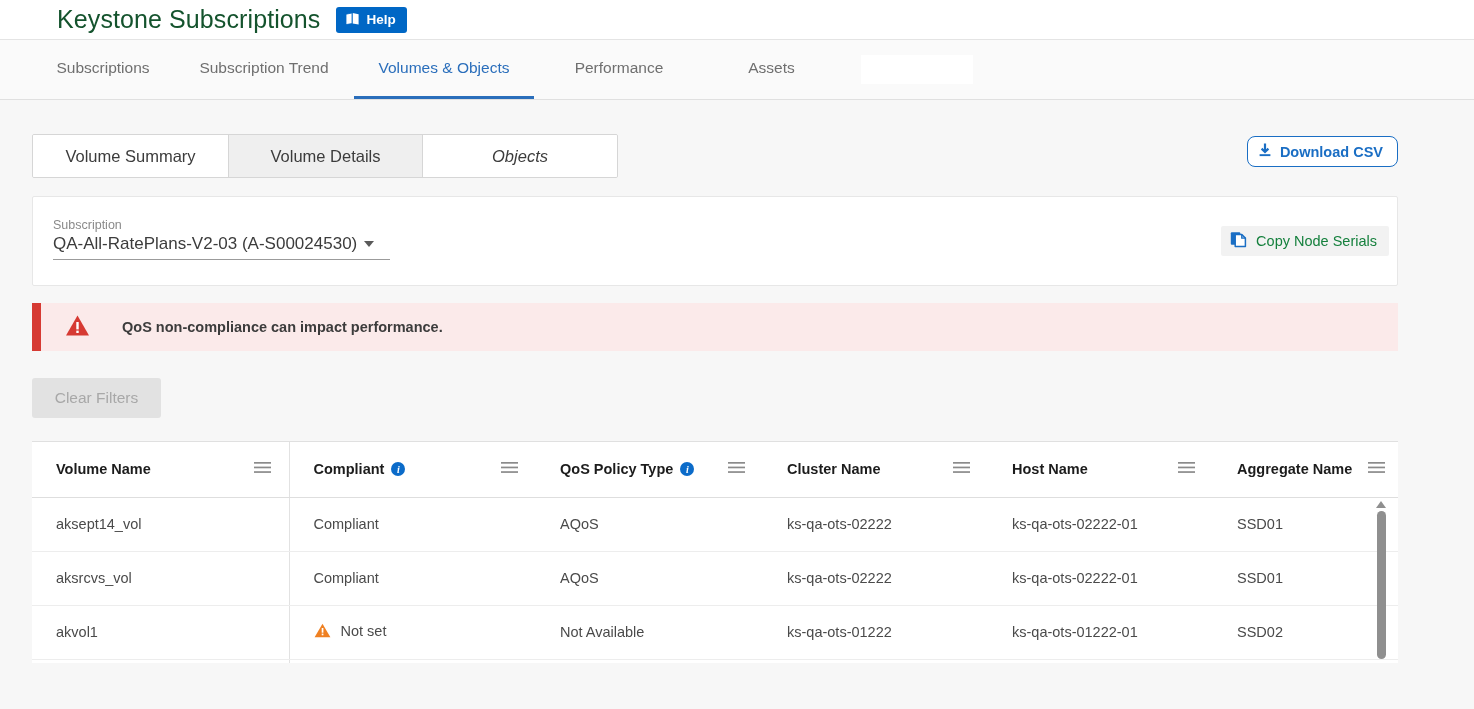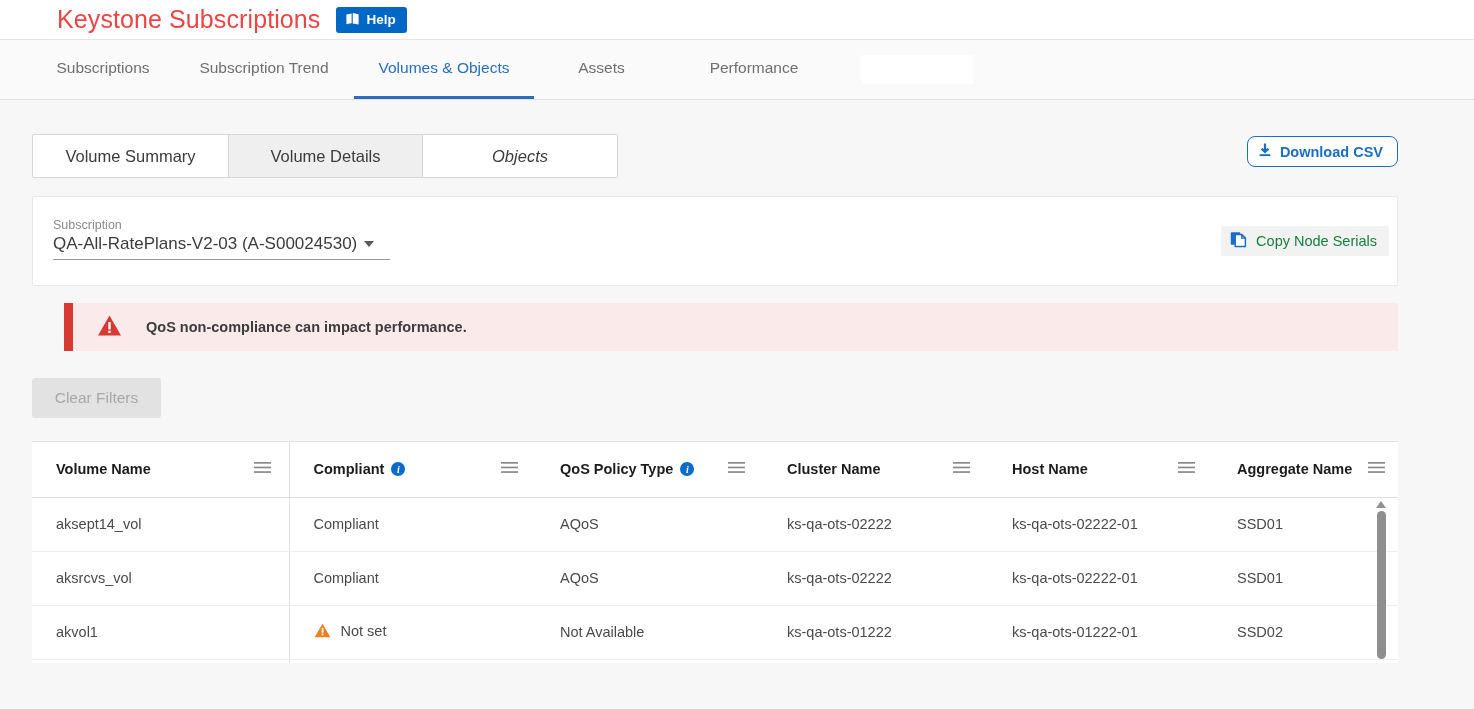--- a/index.html
+++ b/index.html
@@ -17,21 +17,21 @@
     height: 40px;
     background: #ffffff;
     display: flex;
     align-items: center;
     padding-left: 57px;
     border-bottom: 1px solid #e4e4e4;
   }
   .page-title {
     font-size: 25px;
     font-weight: 400;
-    color: #ef4444;
+    color: #14532d;
     letter-spacing: 0.1px;
   }
   .help-btn {
     margin-left: 16px;
     background: #0067c5;
     color: #ffffff;
     border: none;
     border-radius: 3px;
     height: 26px;
     padding: 0 11px 0 9px;
@@ -197,22 +197,21 @@
 
   
   .alert {
     margin-top: 17px;
     height: 48px;
     background: #fbeaea;
     border-left: 9px solid #d63a33;
     display: flex;
     align-items: center;
     padding-left: 24px;
-    gap: 24px;
-    margin-left: 32px;
+    gap: 32px;
   }
   .alert-text {
     font-size: 14.5px;
     font-weight: bold;
     color: #3c3c3c;
   }
 
   
   .clear-btn {
     margin-top: 27px;
@@ -342,25 +341,25 @@
   <div class="tabbar-inner">
     <div class="tab tab-0">
       <span>Subscriptions</span>
     </div>
     <div class="tab tab-2">
       <span>Subscription Trend</span>
     </div>
     <div class="tab tab-3 active">
       <span>Volumes &amp; Objects</span>
     </div>
+    <div class="tab tab-5">
+      <span>Performance</span>
+    </div>
     <div class="tab tab-4">
       <span>Assets</span>
-    </div>
-    <div class="tab tab-5">
-      <span>Performance</span>
     </div>
     <div class="tab-blank"></div>
   </div>
 </div>
 
 <div class="content">
 
   <div class="subtab-row">
     <div class="subtabs">
       <div class="subtab st-0">

